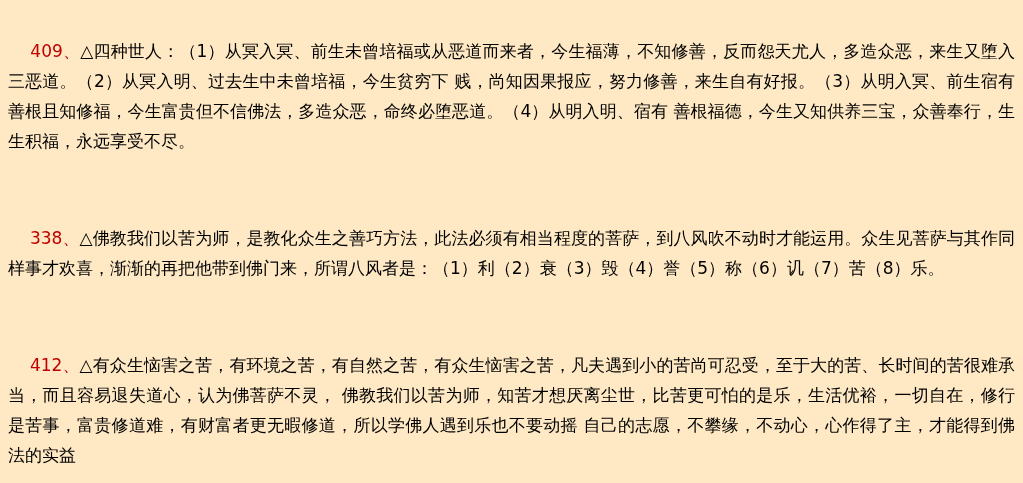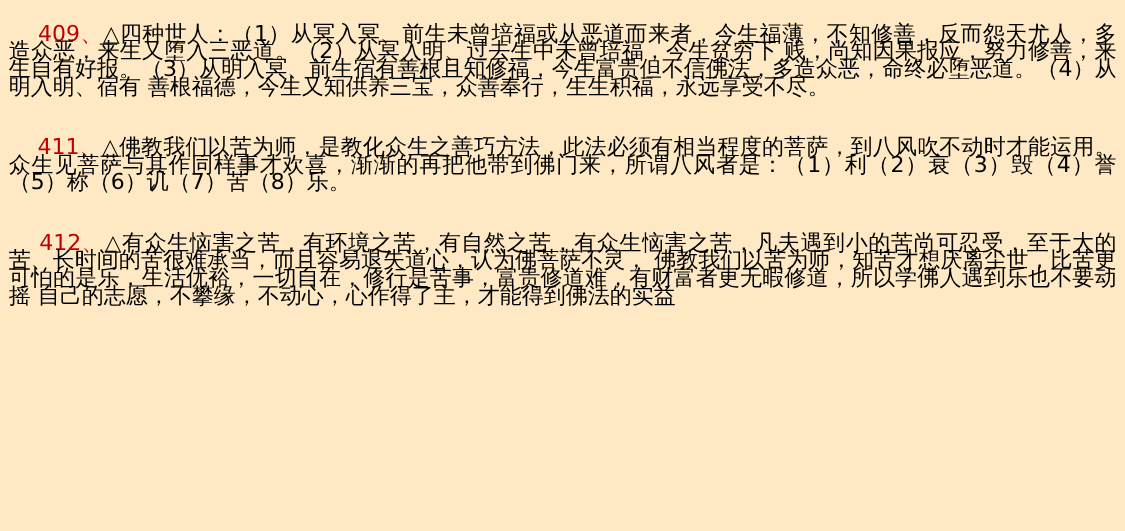--- a/index.html
+++ b/index.html
@@ -15,22 +15,22 @@
     overflow: hidden;
   }
   #page {
     width: 1023px;
     height: 483px;
     background: #ffe9c4;
     box-sizing: border-box;
     padding: 6px 8px 0 8px;
   }
   .para {
-    font-size: 20px;
-    line-height: 16px;
+    font-size: 17px;
+    line-height: 30px;
     text-align: justify;
     text-justify: inter-ideograph;
     margin: 0 0 7px 0;
     letter-spacing: 0px;
     white-space: pre-wrap;
     word-break: break-all;
   }
   .indent {
     text-indent: 2.1em;
   }
@@ -46,20 +46,20 @@
 <body>
 
 <div id="page">
 
   <p class="para indent">
     <span class="num">409、</span><span class="tri">△</span><span>四种世人：</span><span>（1）从冥入冥、前生未曾培福或从恶道而来者，今生福薄，不知修善，反而怨天尤人，多造众恶，来生又堕入三恶道。（2）从冥入明、过去生中未曾培福，今生贫穷下 贱，尚知因果报应，努力修善，来生自有好报。（3）从明入冥、前生宿有善根且知修福，今生富贵但不信佛法，多造众恶，命终必堕恶道。（4）从明入明、宿有 善根福德，今生又知供养三宝，众善奉行，生生积福，永远享受不尽。</span>
   </p>
 
 
   <p class="para indent">
-    <span class="num">411、</span><span class="tri">△</span><span>佛教我们以苦为师</span><span>，是教化众生之善巧方法，此法必须有相当程度的菩萨，到八风吹不动时才能运用。众生见菩萨与其作同样事才欢喜，渐渐的再把他带到佛门来，所谓八风者是：（1）利（2）衰（3）毁（4）誉（5）称（6）讥（7）苦（8）乐。</span>
+    <span class="num">338、</span><span class="tri">△</span><span>佛教我们以苦为师</span><span>，是教化众生之善巧方法，此法必须有相当程度的菩萨，到八风吹不动时才能运用。众生见菩萨与其作同样事才欢喜，渐渐的再把他带到佛门来，所谓八风者是：（1）利（2）衰（3）毁（4）誉（5）称（6）讥（7）苦（8）乐。</span>
   </p>
 
   <p class="para indent">
     <span class="num">412、</span><span class="tri">△</span><span>有众生恼害之苦</span><span>，有环境之苦，有自然之苦，有众生恼害之苦，凡夫遇到小的苦尚可忍受，至于大的苦、长时间的苦很难承当，而且容易退失道心，认为佛菩萨不灵， 佛教我们以苦为师，知苦才想厌离尘世，比苦更可怕的是乐，生活优裕，一切自在，修行是苦事，富贵修道难，有财富者更无暇修道，所以学佛人遇到乐也不要动摇 自己的志愿，不攀缘，不动心，心作得了主，才能得到佛法的实益</span>
   </p>
 
 </div>
 
 </body></html>

